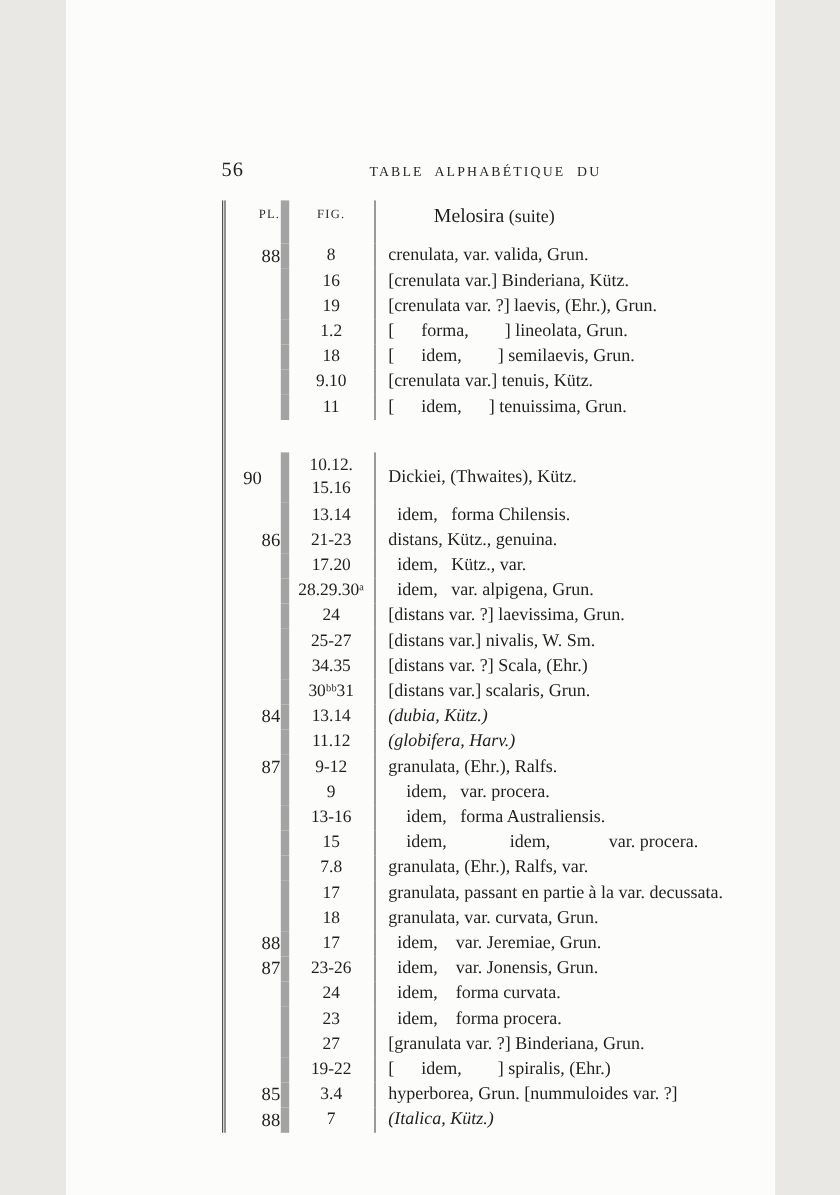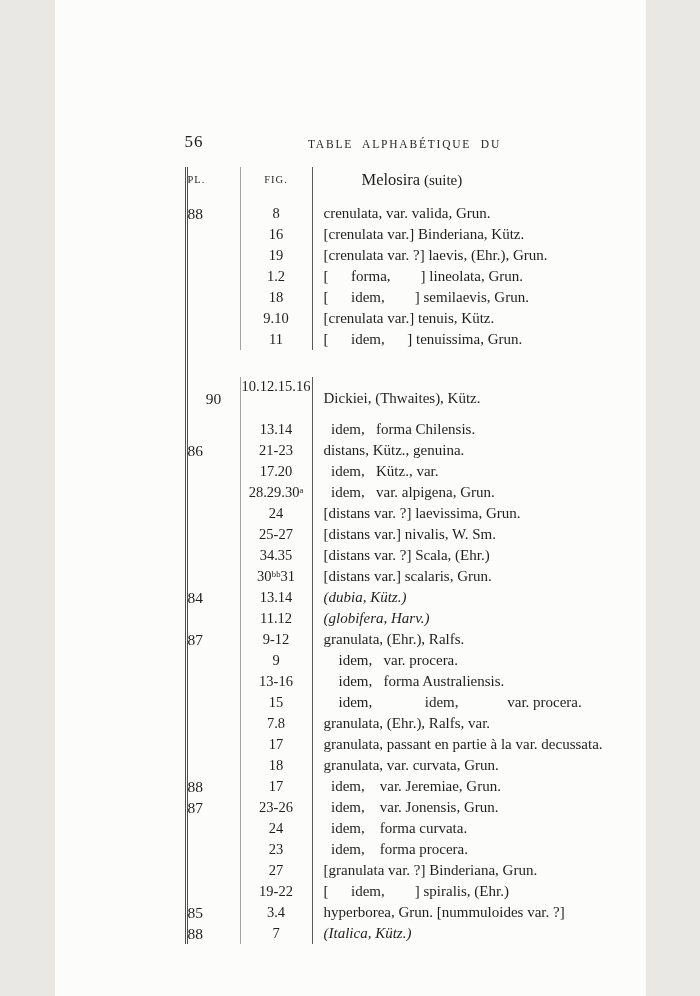--- a/index.html
+++ b/index.html
@@ -25,37 +25,37 @@
   .table {
     position:absolute; top:167px; left:130px; width:494px;
     border-left:3px double #4f4f4f;
   }
   .row { display:flex; }
   .row.body-row { height:21px; line-height:21px; }
   .row.tall { height:42px;margin-top:27px; }
   .cell { box-sizing:border-box; }
   .cell.pl {
     width:53px; flex:0 0 53px;
-    border-right:1px solid #a3a3a3;
-    text-align:left; font-size:15.5px;
+    border-right:7px solid #a3a3a3;
+    text-align:right; font-size:15.5px;
   }
   .cell.fig {
     width:72px; flex:0 0 72px;
     border-right:1px solid #5a5a5a;
     text-align:center; font-size:14.5px;
   }
   .cell.txt {
     flex:1 1 auto;
     padding-left:11px;
     font-size:15px;
     white-space:pre;
   }
   .row.tall .cell.pl { display:flex; align-items:center; justify-content:center; }
   .row.tall .cell.fig {
-    display:flex; flex-direction:row; justify-content:center;
+    display:flex; flex-direction:column; justify-content:center;
   }
   .row.tall .cell.fig div { line-height:19px; height:19px; }
   .row.tall .cell.txt { display:flex; align-items:center; }
   .cell.txt.it { font-style:italic; }
   .hdr { height:36px; }
   .hdr .cell { padding-top:6px; line-height:14px; }
   .hdr .col-label {
     font-size:10.5px; letter-spacing:1px; color:#2b2b2b;
   }
   .hdr .cell.txt { padding-left:49px; white-space:normal; }

